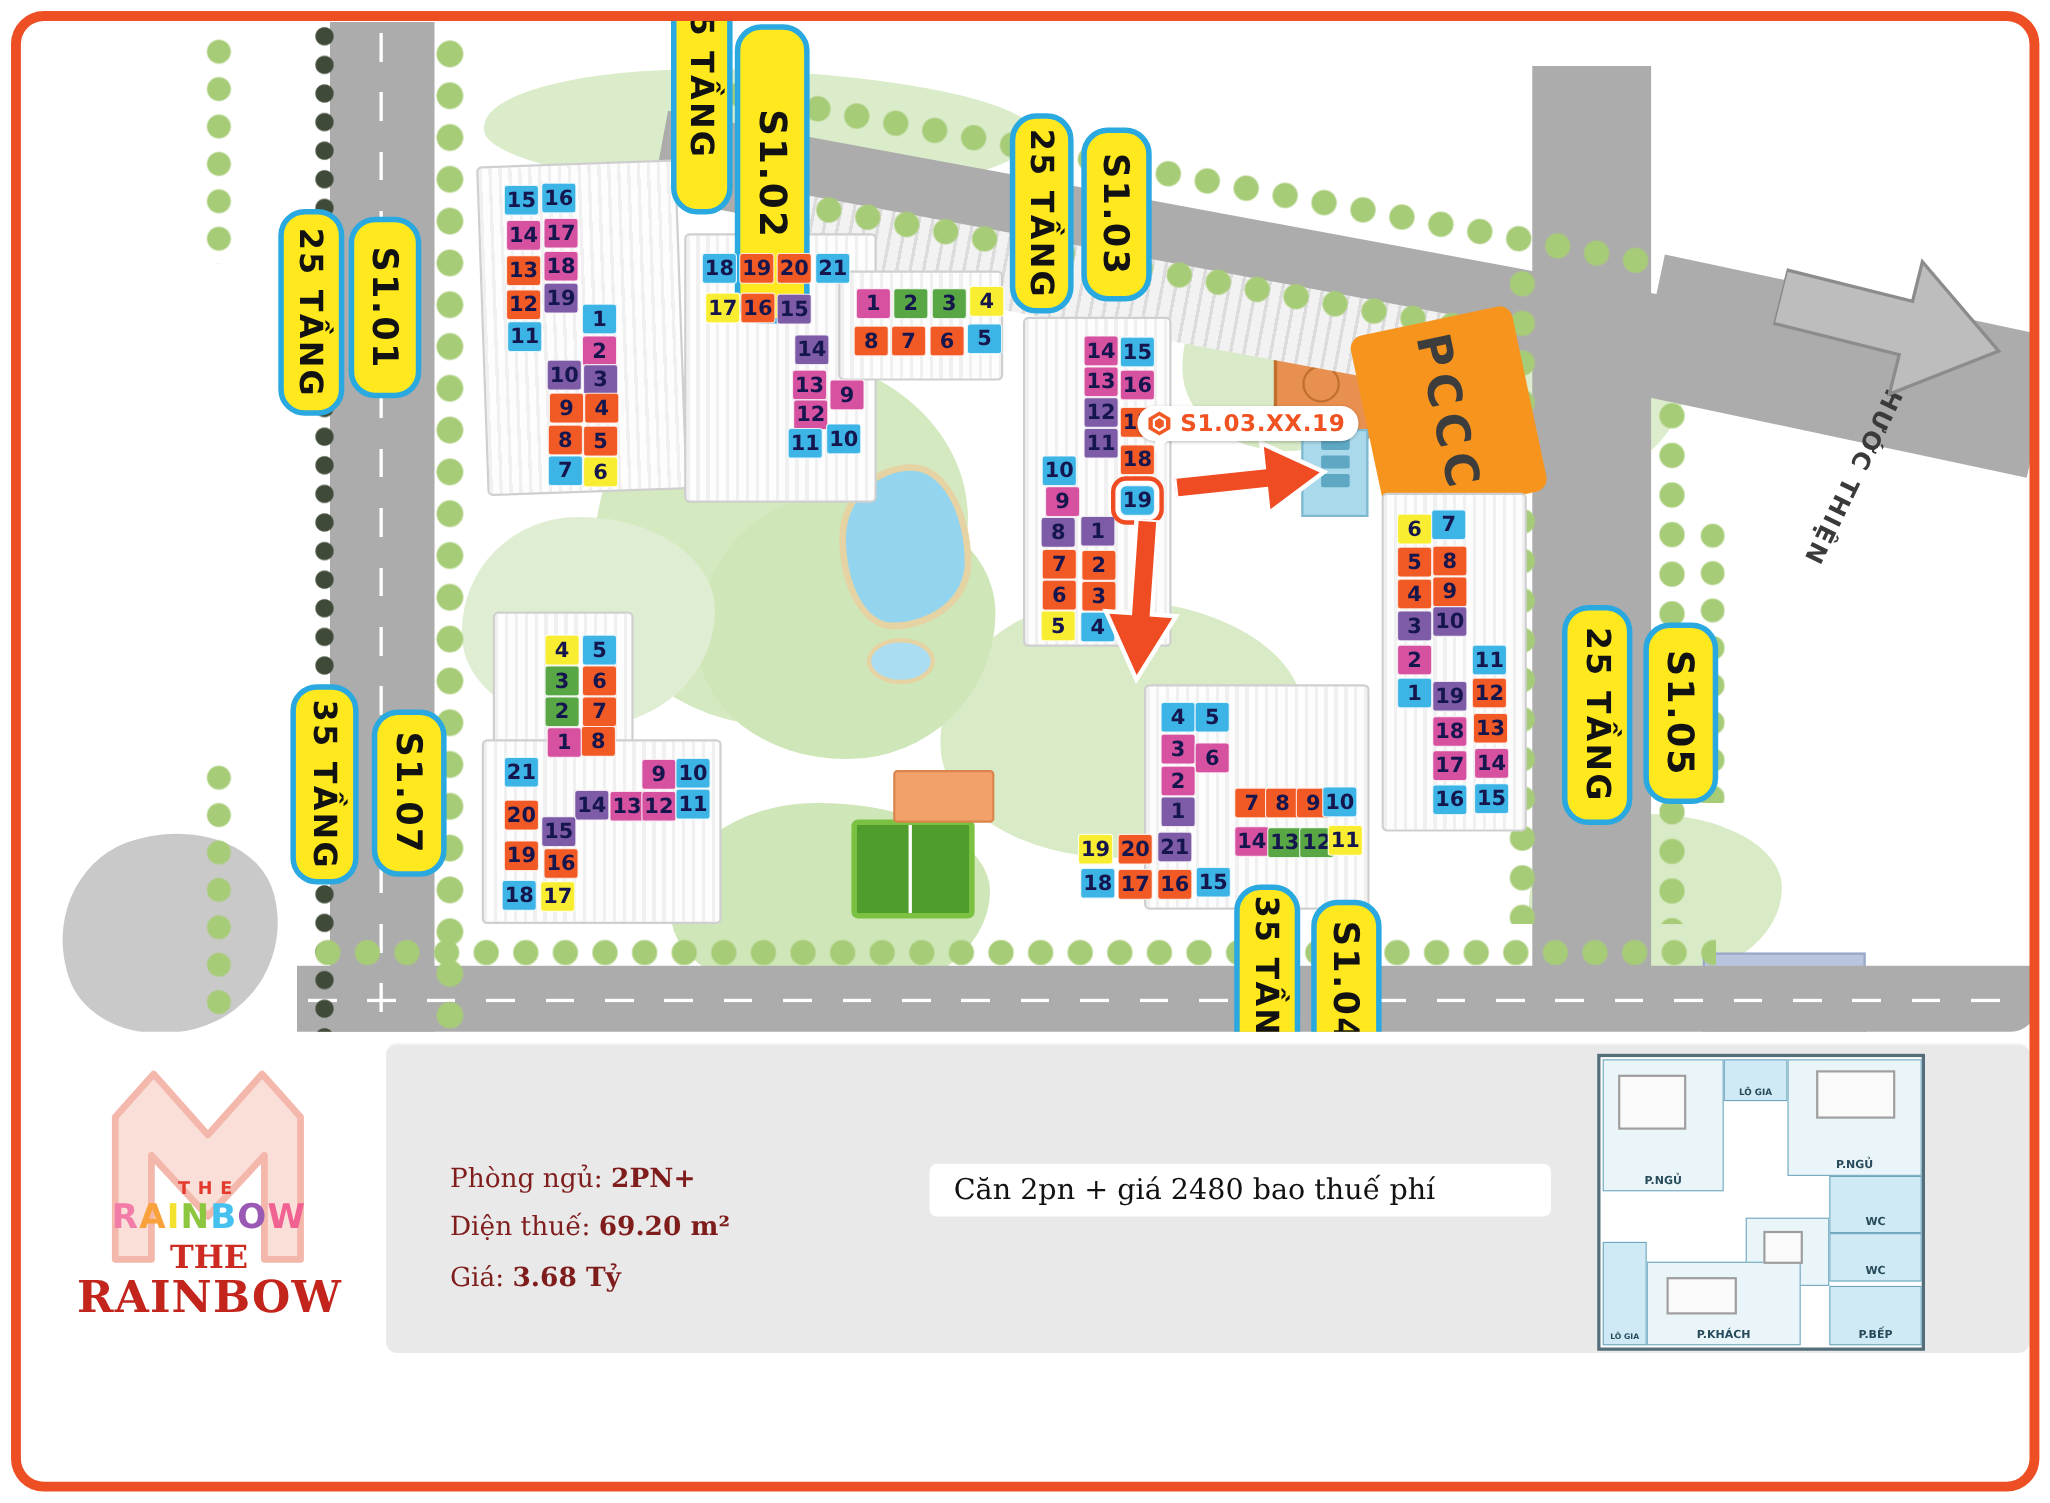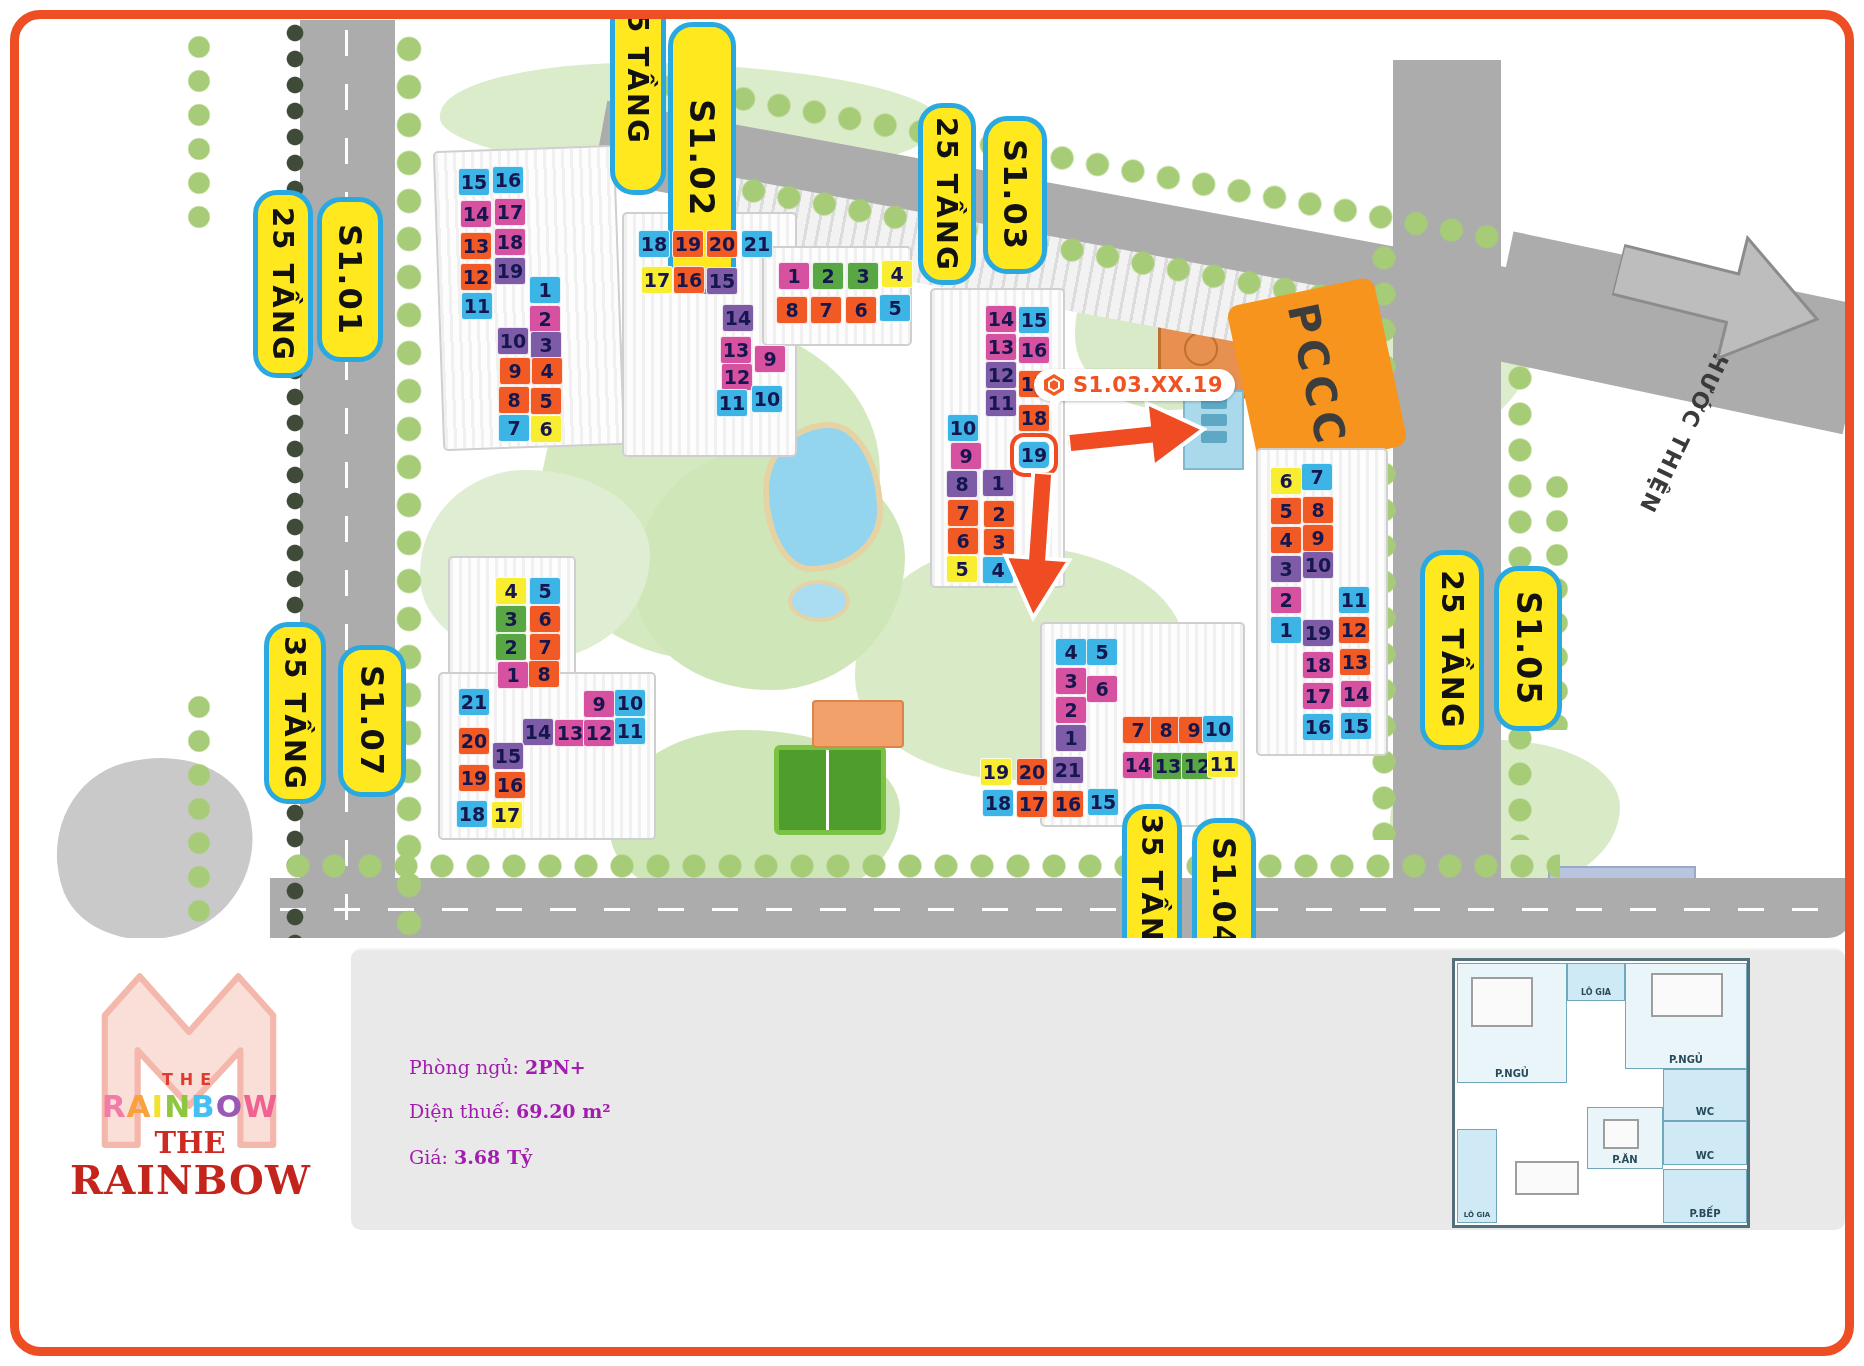--- a/index.html
+++ b/index.html
@@ -23,21 +23,21 @@
   .marker b{font-size:21px;color:#f15222;letter-spacing:.5px;}
   .arrow-svg{position:absolute;z-index:15;}
   .pccc{position:absolute;left:1242px;top:290px;width:150px;height:172px;background:#f7941d;border-radius:12px;transform:rotate(-12deg);display:flex;align-items:center;justify-content:center;z-index:7;}
   .pccc span{writing-mode:vertical-rl;font-weight:700;font-size:42px;color:#3d3d3d;letter-spacing:6px;}
   .street-text{position:absolute;left:1692px;top:252px;transform:rotate(26deg);z-index:8;}
   .street-text span{writing-mode:vertical-rl;font-weight:700;font-size:22px;color:#3a3a3a;letter-spacing:2px;}
   .bluebuilding{position:absolute;left:1183px;top:390px;width:57px;height:76px;background:#a9d9ea;border:2px solid #7fb8cf;z-index:4;}
   .bluebuilding i{display:block;width:26px;height:12px;background:#5fa8c4;margin:5px auto 0;border-radius:2px;}
   .panel{position:absolute;left:351px;top:948px;width:1494px;height:280px;background:#e9e9e9;border-radius:10px;border-top:2px solid #f4f4f4;z-index:20;}
   .panel-title{position:absolute;left:58px;top:36px;font-family:"DejaVu Serif",serif;font-weight:700;font-size:44px;color:#e8501e;}
-  .fieldrow{position:absolute;left:58px;font-family:"DejaVu Serif",serif;font-size:19px;color:#a21caf;}
+  .fieldrow{position:absolute;left:58px;font-family:"DejaVu Serif",serif;font-size:24px;color:#7f1d1d;}
   .fieldrow b{font-weight:700;}
   .notebox{position:absolute;left:494px;top:108px;width:565px;height:48px;background:#fff;border-radius:7px;display:flex;align-items:center;padding-left:22px;box-sizing:border-box;font-family:"DejaVu Serif",serif;font-size:26px;color:#111;}
   .logo{position:absolute;left:70px;top:958px;width:240px;height:260px;z-index:21;}
   .logo .mshape{position:absolute;left:14px;top:4px;}
   .logo .the1{position:absolute;left:0;top:112px;width:240px;text-align:center;font-weight:700;font-size:16px;letter-spacing:7px;color:#e23b2e;}
   .logo .rbw{position:absolute;left:0;top:130px;width:240px;text-align:center;font-weight:700;font-size:31px;letter-spacing:1px;}
   .logo .the2{position:absolute;left:0;top:168px;width:240px;text-align:center;font-family:"DejaVu Serif",serif;font-weight:700;font-size:29px;color:#cd2a21;}
   .logo .rbw2{position:absolute;left:0;top:198px;width:240px;text-align:center;font-family:"DejaVu Serif",serif;font-weight:700;font-size:40px;color:#c3251d;letter-spacing:1px;}
   .floorplan{position:absolute;left:1452px;top:958px;width:298px;height:270px;background:#fff;border:3px solid #546e7a;box-sizing:border-box;z-index:21;}
   .room{position:absolute;background:#eaf5fa;border:1.5px solid #6fa7bd;box-sizing:border-box;display:flex;align-items:flex-end;justify-content:center;font-weight:700;font-size:10px;color:#274b5a;padding-bottom:3px;}
@@ -292,20 +292,21 @@
 <div class="panel">
   <div class="fieldrow" style="top:106px;">
     <span>Phòng ngủ: </span><b>2PN+</b>
   </div>
   <div class="fieldrow" style="top:150px;">
     <span>Diện thuế: </span><b>69.20 m²</b>
   </div>
   <div class="fieldrow" style="top:196px;">
     <span>Giá: </span><b>3.68 Tỷ</b>
   </div>
+  <div class="notebox">Căn 2pn + giá 2480 bao thuế phí</div>
 </div>
 
 <div class="logo">
   <svg class="mshape" width="210" height="190" viewBox="0 0 200 185">
     <path d="M18,178 V52 L52,14 L100,68 L148,14 L182,52 V178 H150 V86 L100,140 L50,86 V178 Z" fill="#fad9d2" stroke="#f3ab9d" stroke-width="6" opacity="0.85" stroke-linejoin="round"></path>
   </svg>
   <div class="the1">THE</div>
   <div class="rbw" id="rainbow-letters"><span style="color: rgb(242, 123, 167);">R</span><span style="color: rgb(249, 161, 58);">A</span><span style="color: rgb(244, 225, 47);">I</span><span style="color: rgb(141, 198, 63);">N</span><span style="color: rgb(69, 193, 240);">B</span><span style="color: rgb(155, 89, 182);">O</span><span style="color: rgb(240, 98, 146);">W</span></div>
   <div class="the2">THE</div>
   <div class="rbw2">RAINBOW</div>
@@ -326,20 +327,23 @@
     </div>
   <div class="room glass" style="left:208px;top:160px;width:84px;height:44px;">
       <span>WC</span>
     </div>
   <div class="room" style="left:132px;top:146px;width:76px;height:62px;">
       <span>P.ĂN</span>
     </div>
   <div class="room glass" style="left:2px;top:168px;width:40px;height:94px;font-size:7px;">
       <span>LÔ GIA</span>
     </div>
+  <div class="room" style="left:42px;top:186px;width:140px;height:76px;">
+      <span>P.KHÁCH</span>
+    </div>
   <div class="room glass" style="left:208px;top:208px;width:84px;height:54px;">
       <span>P.BẾP</span>
     </div>
   <div class="furn" style="left:16px;top:16px;width:62px;height:50px;"></div>
   <div class="furn" style="left:196px;top:12px;width:72px;height:44px;"></div>
   <div class="furn" style="left:60px;top:200px;width:64px;height:34px;"></div>
   <div class="furn" style="left:148px;top:158px;width:36px;height:30px;"></div>
 </div>
 
 <div class="border-overlay"></div>

